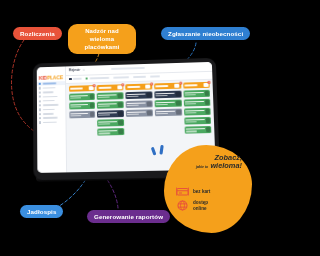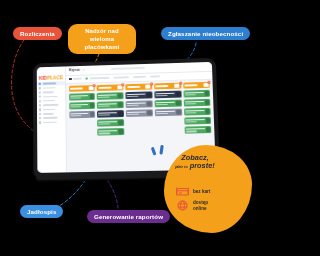--- a/index.html
+++ b/index.html
@@ -122,21 +122,21 @@
   
   #sparkles{position:absolute;left:150px;top:144px;width:22px;height:16px;}
 
   
   #blob{
     position:absolute;left:164px;top:145px;width:88px;height:88px;
     background:#f5a01b;
     border-radius:48% 52% 46% 54% / 52% 45% 55% 48%;
   }
   #blob-title{
-    position:absolute;left:164px;top:154px;width:62px;text-align:center;
+    position:absolute;left:180px;top:154px;width:62px;text-align:right;
     color:#2b2b2b;line-height:1.05;
   }
   .bt-1{display:block;font-size:7.4px;font-weight:800;font-style:italic;}
   .bt-2{display:block;font-size:7.4px;font-weight:800;font-style:italic;}
   .bt-small{font-size:3.6px;font-weight:700;font-style:italic;}
   .feat{position:absolute;display:flex;align-items:center;gap:4px;}
   #feat-1{left:176px;top:186px;}
   #feat-2{left:176px;top:200px;}
   .feat-ico{width:13px;height:11px;flex:0 0 auto;}
   .feat-txt{font-size:4.6px;font-weight:700;color:#2b2b2b;line-height:1.15;white-space:nowrap;}
@@ -446,21 +446,21 @@
     <rect x="2" y="3" width="3.1" height="8.4" rx="1.55" fill="#2f6fc4" transform="rotate(-20 3.5 7)"></rect>
     <rect x="10" y="1" width="3.1" height="9.6" rx="1.55" fill="#2f6fc4" transform="rotate(8 11.5 6)"></rect>
   </svg>
 
   <div id="blob"></div>
 
   <div id="blob-title">
     <span class="bt-1">Zobacz,</span>
     <span class="bt-2">
       <span class="bt-small">jakie to</span>
-      <span>proste!</span>
+      <span>wieloma!</span>
     </span>
   </div>
 
   <div class="feat" id="feat-1">
     <svg class="feat-ico" viewBox="0 0 26 20">
       <rect x="2" y="4" width="22" height="13" rx="2" fill="none" stroke="#e8533a" stroke-width="2"></rect>
       <line x1="2" y1="8.5" x2="24" y2="8.5" stroke="#e8533a" stroke-width="2"></line>
       <line x1="6" y1="13" x2="12" y2="13" stroke="#e8533a" stroke-width="2"></line>
       <line x1="0.5" y1="2" x2="0.5" y2="18" stroke="#e8533a" stroke-width="2.2"></line>
       <line x1="25.5" y1="2" x2="25.5" y2="18" stroke="#e8533a" stroke-width="2.2"></line>

